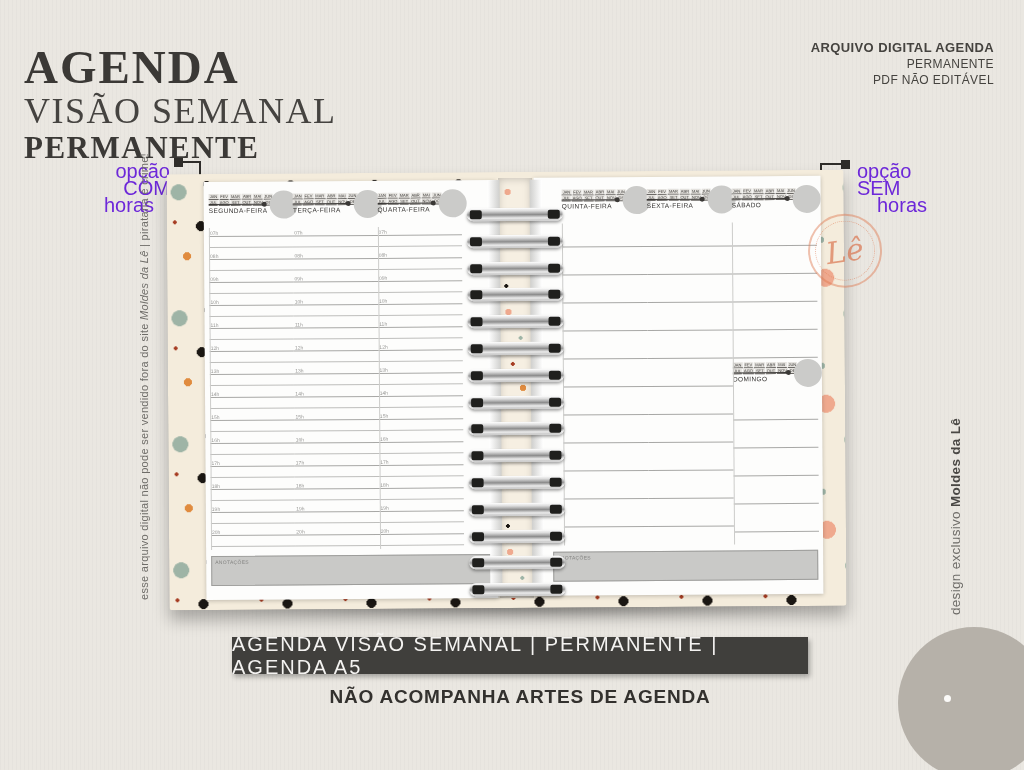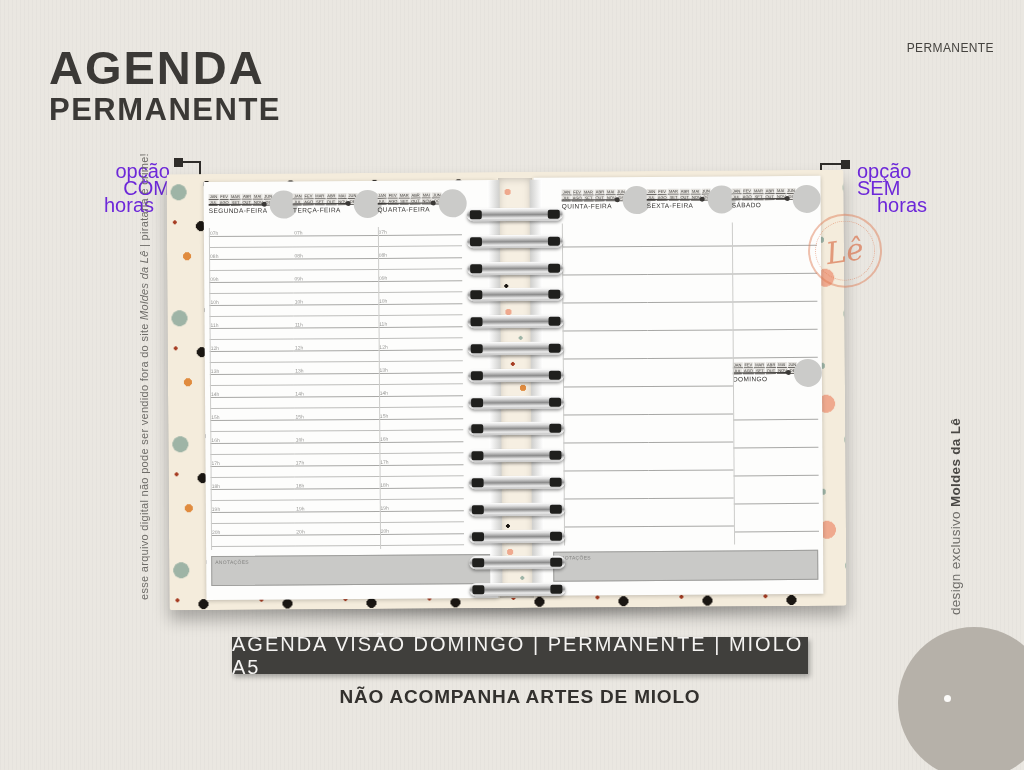--- a/index.html
+++ b/index.html
@@ -3,21 +3,21 @@
 <meta charset="utf-8">
 <style>
   html,body{margin:0;padding:0;}
   body{
     width:1024px;height:770px;overflow:hidden;position:relative;
     font-family:"Liberation Sans",sans-serif;
     background-color:#eae7e1;
     background-image:repeating-linear-gradient(90deg,rgba(0,0,0,0.02) 0 1px,transparent 1px 4px);
   }
   
-  .title-block{position:absolute;left:49px;top:44px;color:#3b3936;line-height:1;}
+  .title-block{position:absolute;left:24px;top:44px;color:#3b3936;line-height:1;font-family:Liberation Serif, serif;}
   .title-1{font-size:47px;font-weight:bold;letter-spacing:2px;}
   .title-2{font-size:36px;font-weight:normal;letter-spacing:1.5px;margin-top:2px;color:#454340;}
   .title-3{font-size:31px;font-weight:bold;letter-spacing:1.5px;margin-top:3px;}
   .info-block{position:absolute;right:30px;top:40px;text-align:right;color:#45433f;font-size:12px;line-height:16px;letter-spacing:0.4px;}
   .info-block .b{font-weight:bold;font-size:13px;}
   
   .callout{position:absolute;color:#6d28d9;font-size:20px;line-height:17px;margin-top:12px;}
   .callout-left{left:88px;top:151px;width:82px;}
   .callout-left .l1{text-align:right;}
   .callout-left .l2{text-align:center;}
@@ -118,25 +118,28 @@
   .logo-circle{position:absolute;left:898px;top:627px;width:152px;height:152px;border-radius:50%;background:#b6b1a9;}
   .logo-text{position:absolute;left:58px;top:18px;font-family:"DejaVu Serif",serif;font-style:italic;
     font-size:66px;color:#fbfaf8;line-height:1;}
   .logo-dot{position:absolute;left:46px;top:68px;width:7px;height:7px;border-radius:50%;background:#fbfaf8;}
 </style>
 </head>
 <body>
 
 <div class="title-block">
   <div class="title-1">AGENDA</div>
+  <div class="title-2">VISÃO SEMANAL</div>
   <div class="title-3">PERMANENTE</div>
 </div>
 
 <div class="info-block">
+  <div class="b">ARQUIVO DIGITAL AGENDA</div>
   <div>PERMANENTE</div>
+  <div>PDF NÃO EDITÁVEL</div>
 </div>
 
 <div class="callout callout-left">
   <div class="l1">opção COM</div>
   <div class="l2">horas</div>
 </div>
 <div class="sq" style="left:174px;top:158px;"></div>
 <div class="ln" style="left:183px;top:161px;width:18px;height:2px;"></div>
 <div class="ln" style="left:199px;top:161px;width:2px;height:52px;"></div>
 
@@ -592,17 +595,17 @@
       <div class="ring" style="top: 409.2px;"></div>
     </div>
 
   <div class="stamp">
     <div class="stamp-inner">
       <span class="stamp-text">Lê</span>
     </div>
   </div>
 </div>
 
-<div class="banner">AGENDA VISÃO DOMINGO  |  PERMANENTE  |  MIOLO A5</div>
-<div class="footer-note">NÃO ACOMPANHA ARTES DE MIOLO</div>
+<div class="banner">AGENDA VISÃO SEMANAL  |  PERMANENTE  |  AGENDA A5</div>
+<div class="footer-note">NÃO ACOMPANHA ARTES DE AGENDA</div>
 <div class="logo-circle">
   <span class="logo-dot"></span>
 </div>
 
 </body></html>

